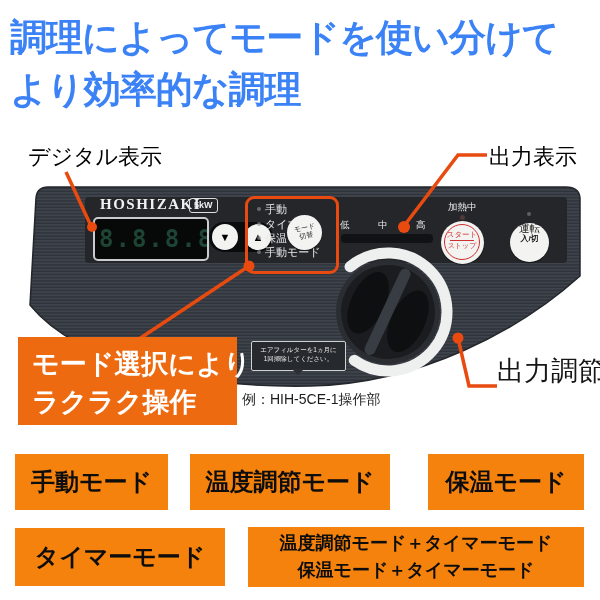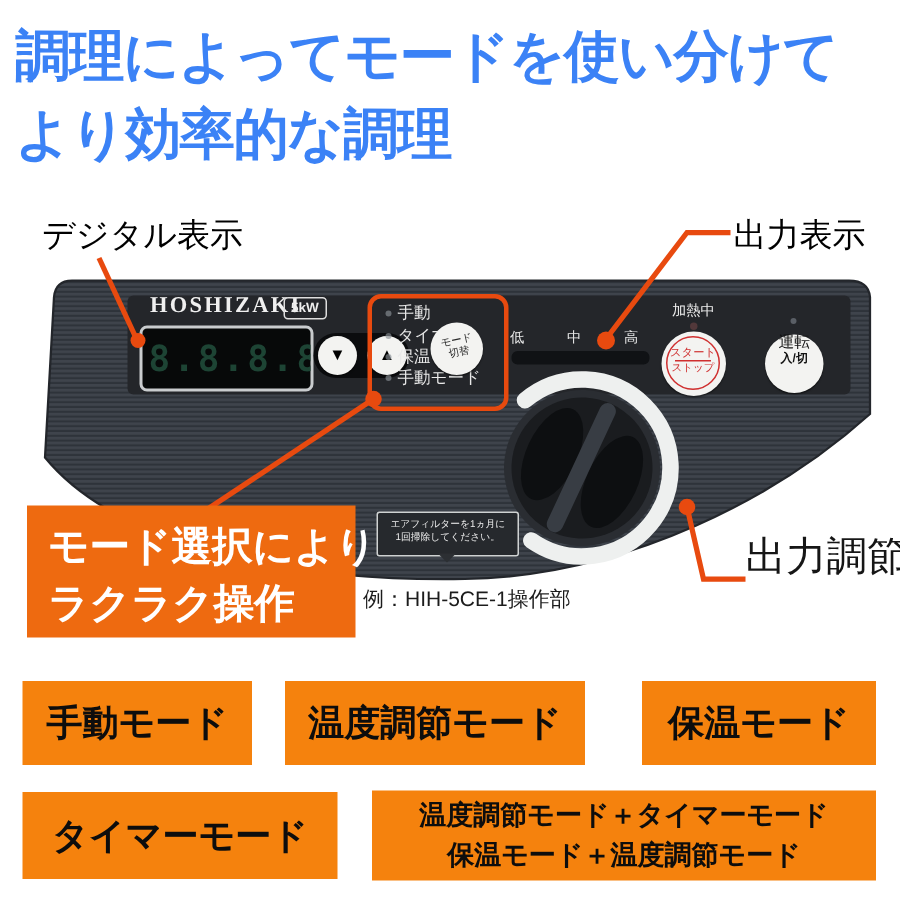--- a/index.html
+++ b/index.html
@@ -171,16 +171,16 @@
   <div class="abs dial-label">
     <div>出力調節</div>
   </div>
 
   <div class="abs obox big" style="left:15px;top:454px;width:153px;height:56px;">手動モード</div>
   <div class="abs obox big" style="left:190px;top:454px;width:200px;height:56px;">温度調節モード</div>
   <div class="abs obox big" style="left:428px;top:454px;width:156px;height:56px;">保温モード</div>
   <div class="abs obox big" style="left:15px;top:528px;width:210px;height:58px;">タイマーモード</div>
   <div class="abs obox multi" style="left:248px;top:527px;width:336px;height:60px;">
     <div>温度調節モード＋タイマーモード</div>
-    <div>保温モード＋温度調節モード</div>
+    <div>保温モード＋タイマーモード</div>
   </div>
 
 </div>
 
 </body></html>

